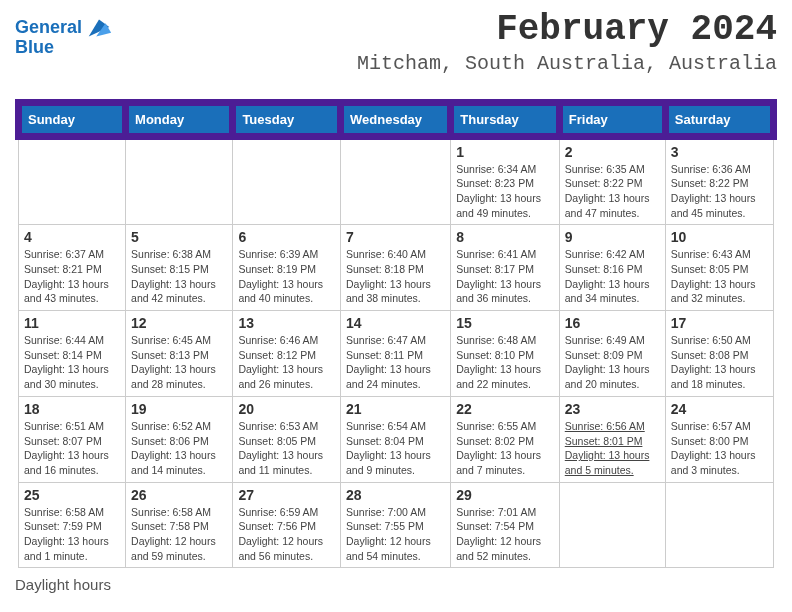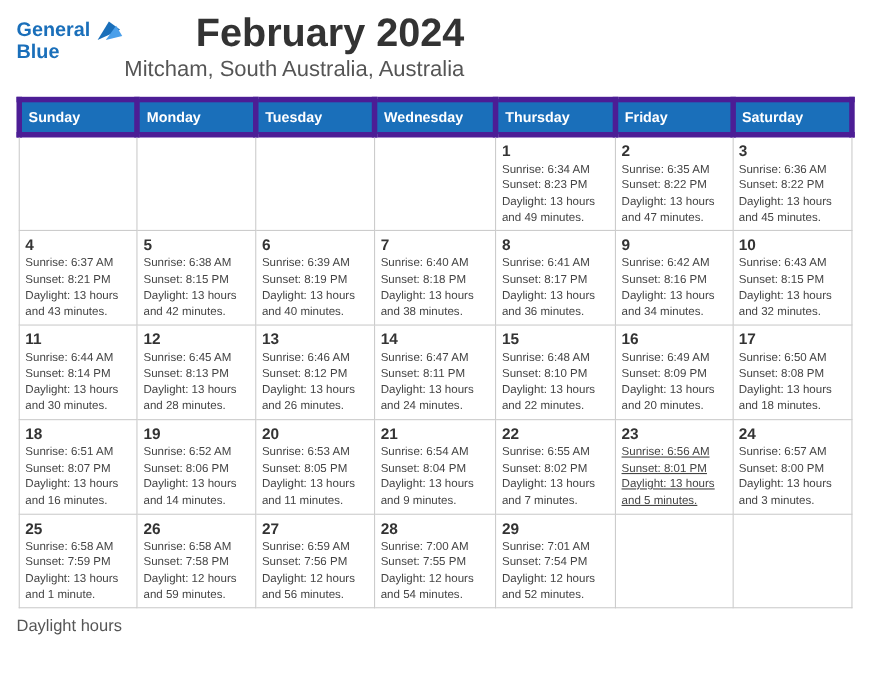--- a/index.html
+++ b/index.html
@@ -5,22 +5,23 @@
     * { box-sizing: border-box; margin: 0; padding: 0; }
     body {
       font-family: Arial, sans-serif;
       background: #fff;
       width: 792px;
       min-height: 612px;
       padding: 10px 15px;
     }
     .header {
       display: flex;
+      justify-content: space-between;
       align-items: flex-start;
-      margin-bottom: 13px;
+      margin-bottom: 24px;
     }
     .logo {
       display: flex;
       align-items: center;
       margin-top: 4px;
     }
     .logo-text {
       font-size: 18px;
       font-weight: bold;
       color: #333;
@@ -29,20 +30,21 @@
     .logo-text span {
       color: #1a6fba;
     }
     .logo-icon {
       width: 28px;
       height: 28px;
       margin-left: 3px;
     }
     .title-block {
       text-align: right;
+      font-family: Liberation Mono, monospace;
     }
     .month-title {
       font-size: 36px;
       font-weight: bold;
       color: #333;
       line-height: 1.1;
     }
     .location-title {
       font-size: 20px;
       color: #555;
@@ -53,21 +55,21 @@
       border-collapse: collapse;
       font-size: 11px;
     }
     .calendar-table th {
       background-color: #1a6fba;
       color: #fff;
       text-align: left;
       padding: 6px 6px;
       font-size: 13px;
       font-weight: bold;
-      border: 5px solid #4c1d95;
+      border: 7px solid #4c1d95;
     }
     .calendar-table td {
       border: 1px solid #ccc;
       vertical-align: top;
       padding: 4px 5px;
       width: 113px;
       min-height: 80px;
       height: 80px;
     }
     .cell-day {
@@ -187,21 +189,21 @@
         </td>
         <td>
           <div class="cell-day">9</div>
           <div class="cell-info" style="white-space: pre-line;">Sunrise: 6:42 AM
 Sunset: 8:16 PM
 Daylight: 13 hours and 34 minutes.</div>
         </td>
         <td>
           <div class="cell-day">10</div>
           <div class="cell-info" style="white-space: pre-line;">Sunrise: 6:43 AM
-Sunset: 8:15 PM
+Sunset: 8:05 PM
 Daylight: 13 hours and 32 minutes.</div>
         </td>
       </tr>
       <tr>
         <td>
           <div class="cell-day">11</div>
           <div class="cell-info" style="white-space: pre-line;">Sunrise: 6:44 AM
 Sunset: 8:14 PM
 Daylight: 13 hours and 30 minutes.</div>
         </td>

